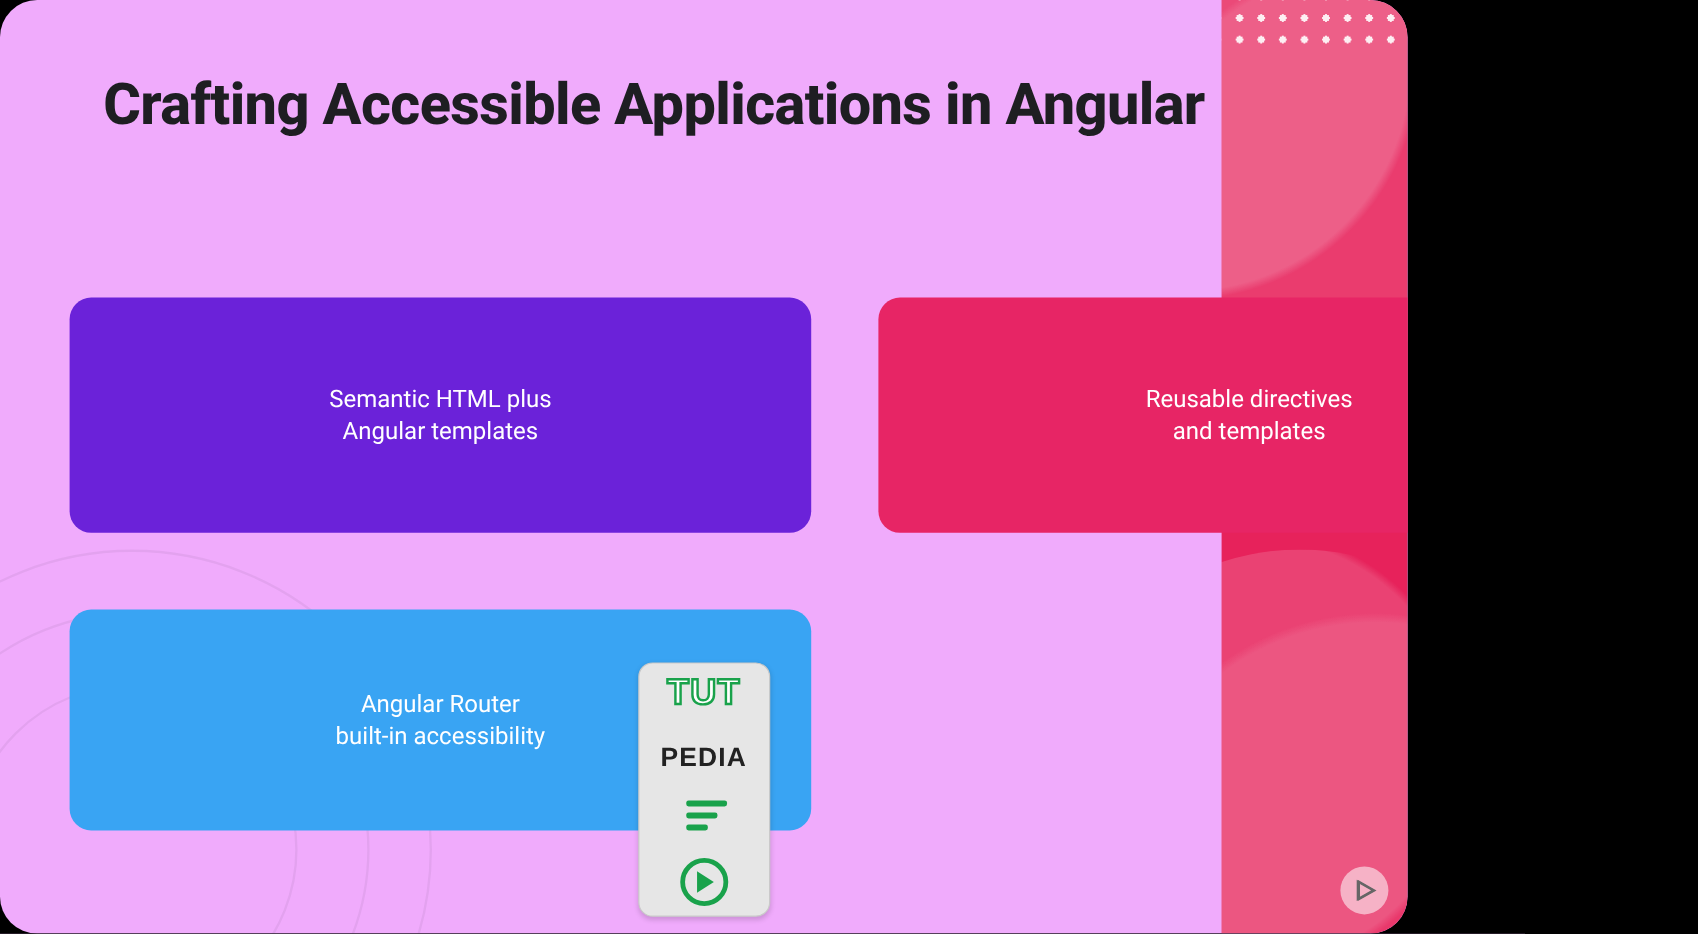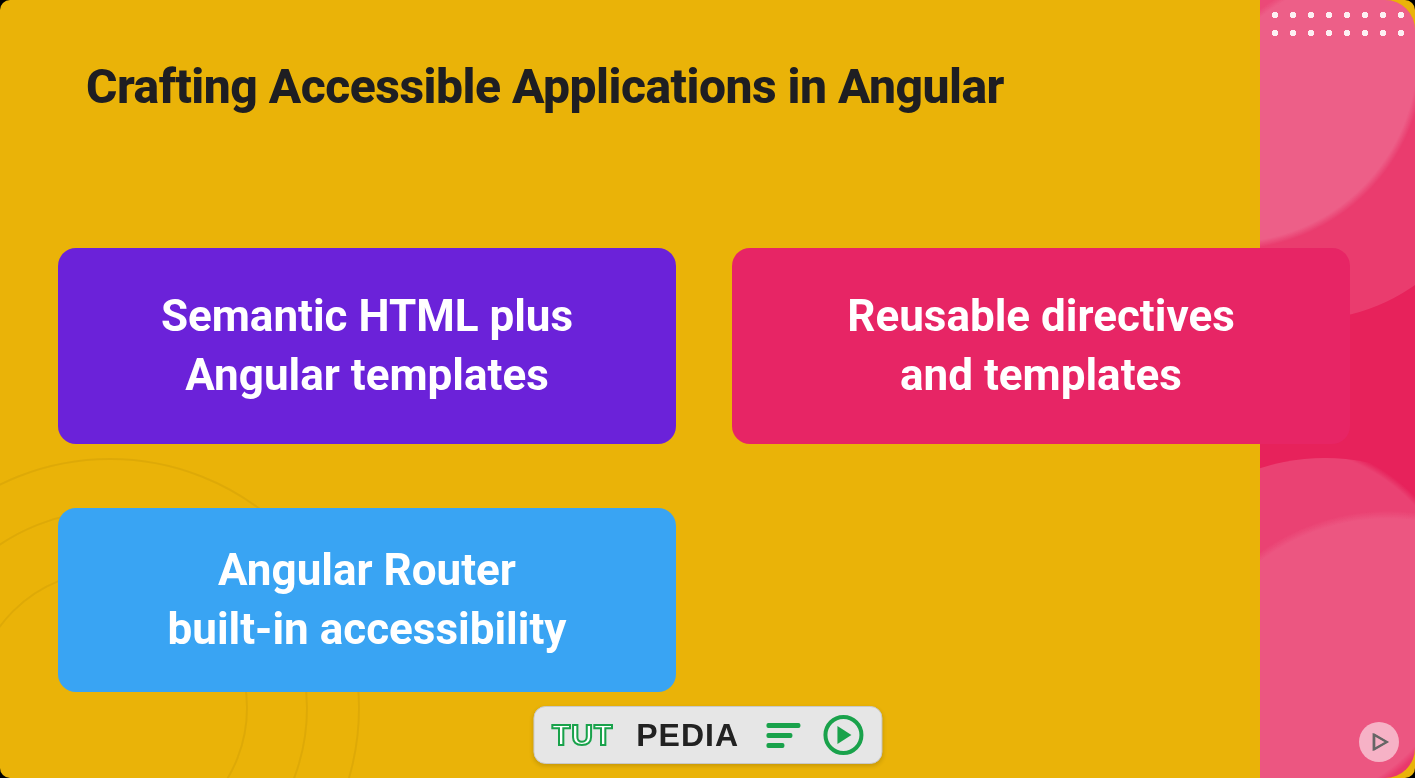--- a/index.html
+++ b/index.html
@@ -1,22 +1,22 @@
 <!DOCTYPE html>
 <html><head>
 <meta charset="utf-8">
 <style>
   * { margin: 0; padding: 0; box-sizing: border-box; }
   html, body { width: 1415px; height: 778px; overflow: hidden; font-family: -apple-system, BlinkMacSystemFont, "Segoe UI", Roboto, "Helvetica Neue", Arial, sans-serif; background: #000; }
   .slide {
     position: relative;
-    width: 1415px;
+    width: 1173px;
     height: 778px;
-    background: #eab308;
-    border-radius: 10px;
+    background: #f0abfc;
+    border-radius: 31px;
     overflow: hidden;
   }
   
   .deco-right {
     position: absolute;
     top: 0;
     right: 0;
     width: 155px;
     height: 778px;
     background: #E7225B;
@@ -96,22 +96,22 @@
     column-gap: 56px;
     row-gap: 52px;
   }
   .card {
     border-radius: 18px;
     display: flex;
     align-items: center;
     justify-content: center;
     text-align: center;
     color: #fff;
-    font-weight: 700;
-    font-size: 44px;
+    font-weight: 400;
+    font-size: 20px;
     line-height: 1.35;
     padding: 0 40px;
     white-space: pre-line;
   }
   .card-purple { background: #6B22D9; }
   .card-pink   { background: #E72565; }
   .card-blue   { background: #39A4F3; margin-top: 12px; }
   .card-green  { background: #3BCE7F; }
 
   
@@ -121,33 +121,34 @@
     bottom: 14px;
     transform: translateX(-50%);
     background: #E6E6E6;
     border: 1px solid #C9C9C9;
     border-radius: 12px;
     padding: 8px 18px 8px 18px;
     display: flex;
     align-items: center;
     gap: 23px;
     box-shadow: 0 2px 4px rgba(0,0,0,0.15);
+    flex-direction: column;
   }
   .watermark .tut {
     font-family: "Arial Black", Arial, sans-serif;
     font-weight: 900;
     font-size: 30px;
     color: #fff;
     -webkit-text-stroke: 2px #19A24B;
     letter-spacing: 1px;
   }
   .watermark .pedia {
     font-family: "Arial Black", Arial, sans-serif;
     font-weight: 900;
-    font-size: 32px;
+    font-size: 22px;
     color: #222;
     letter-spacing: 1px;
   }
   .watermark .lines {
     display: inline-flex;
     flex-direction: column;
     gap: 5px;
     margin-left: 4px;
   }
   .watermark .lines span {

